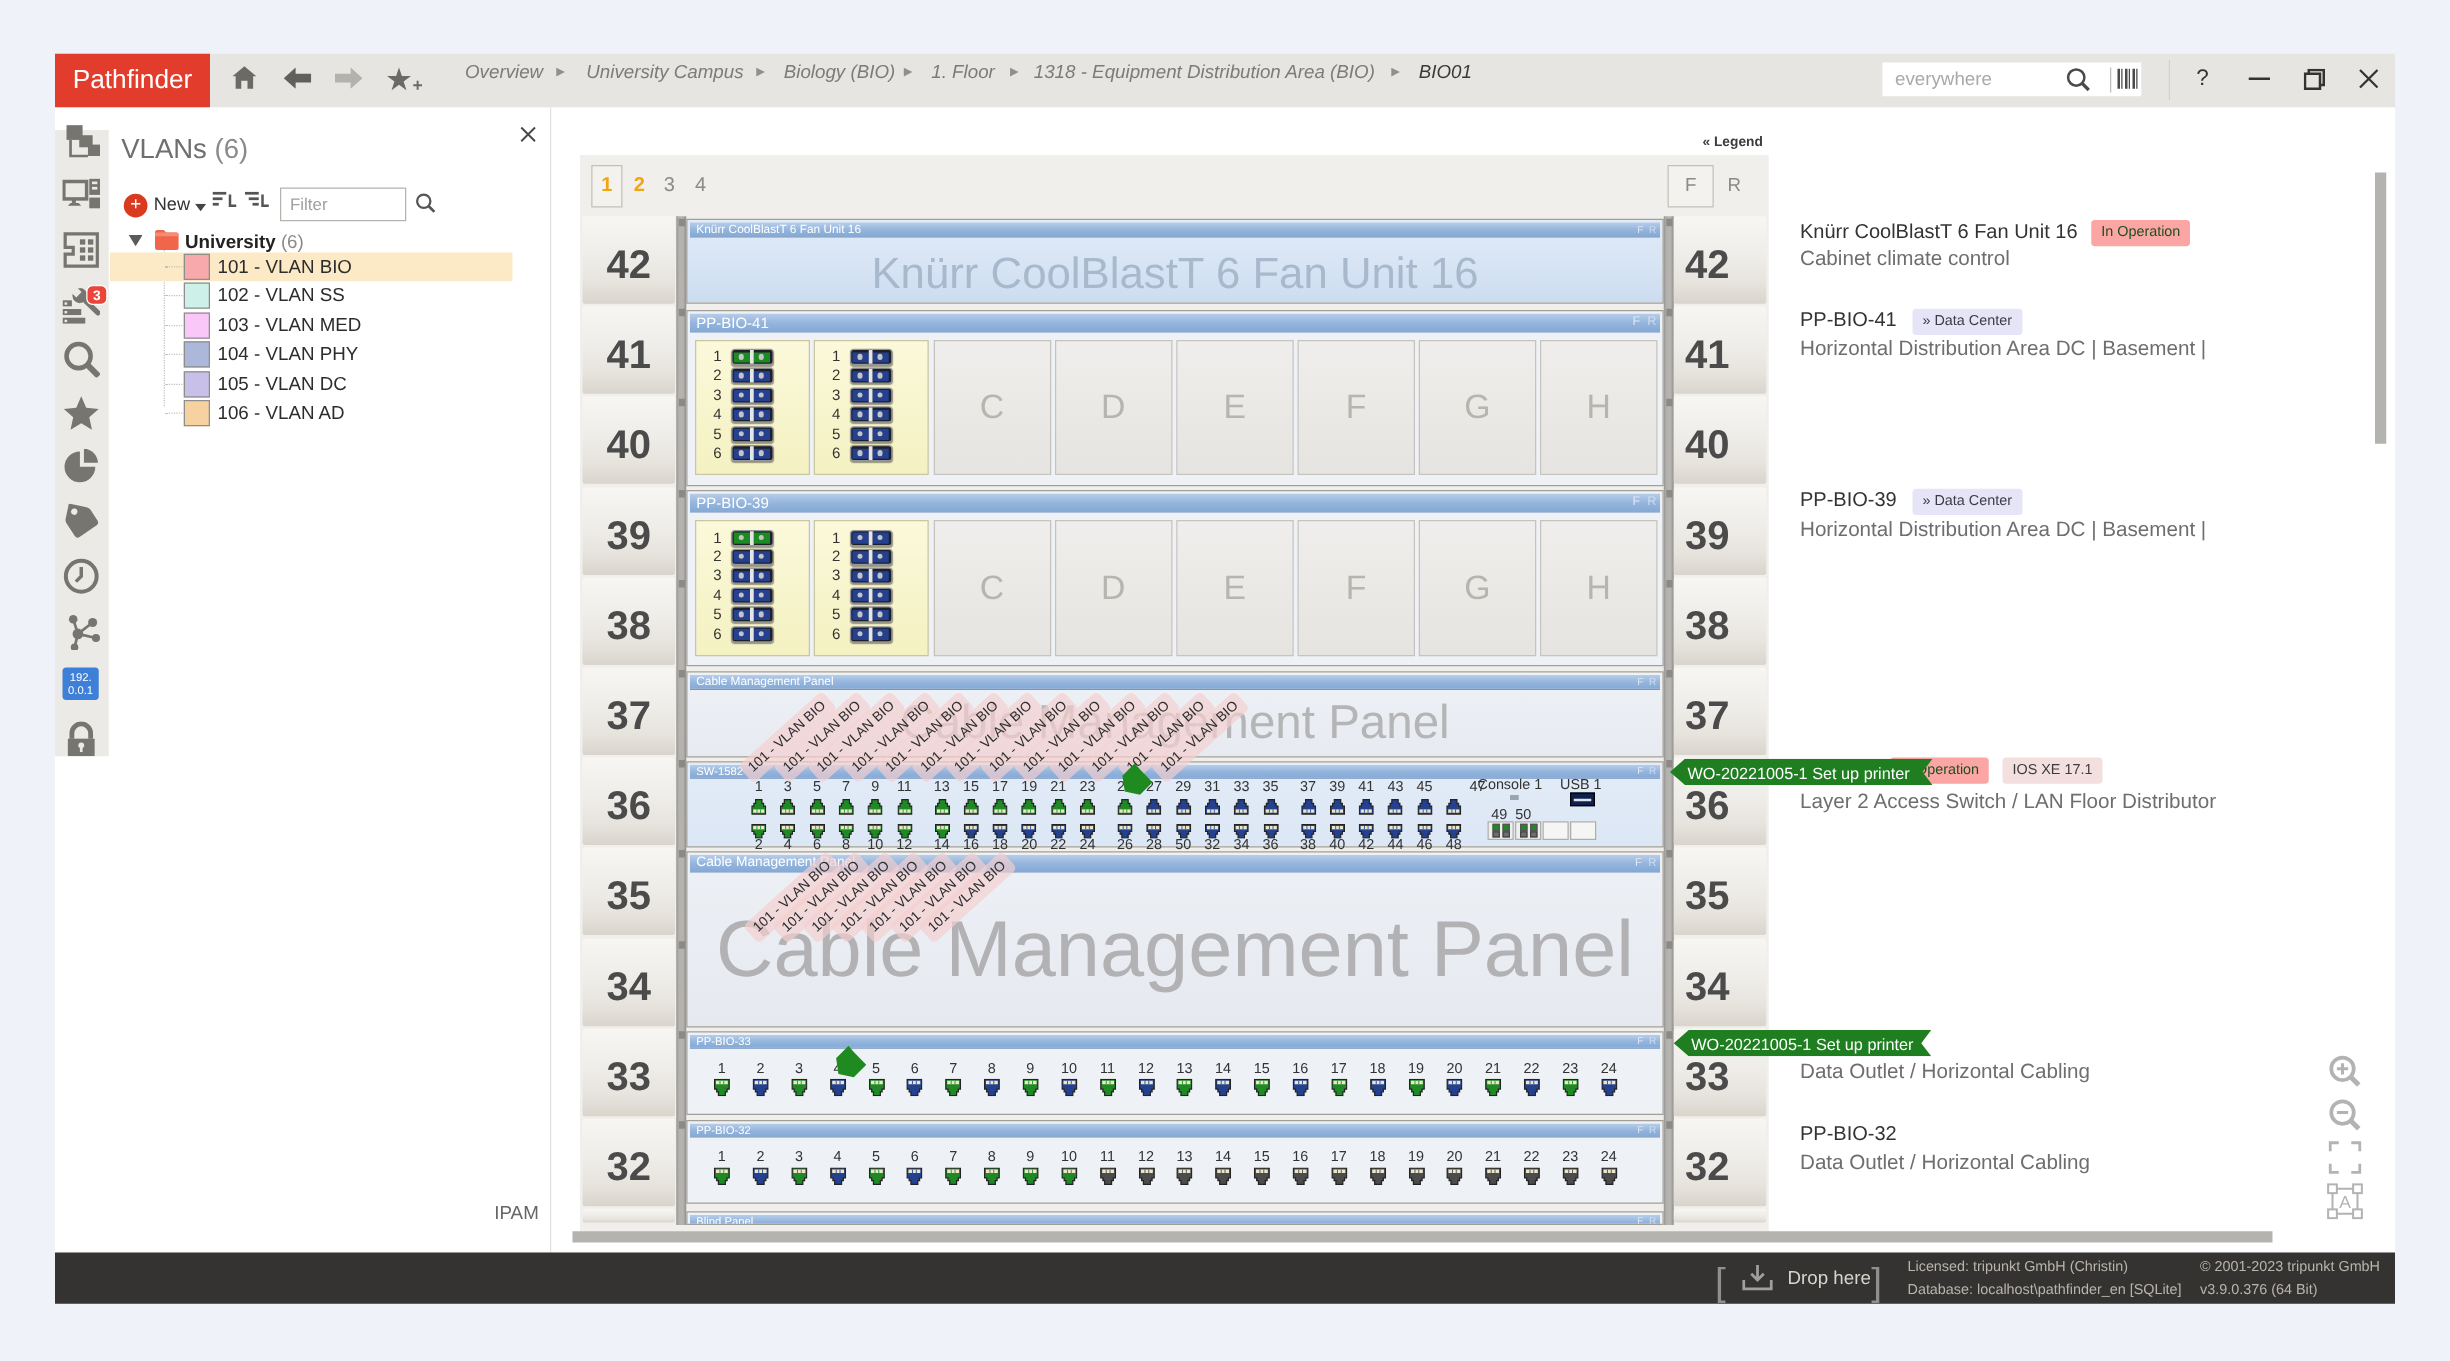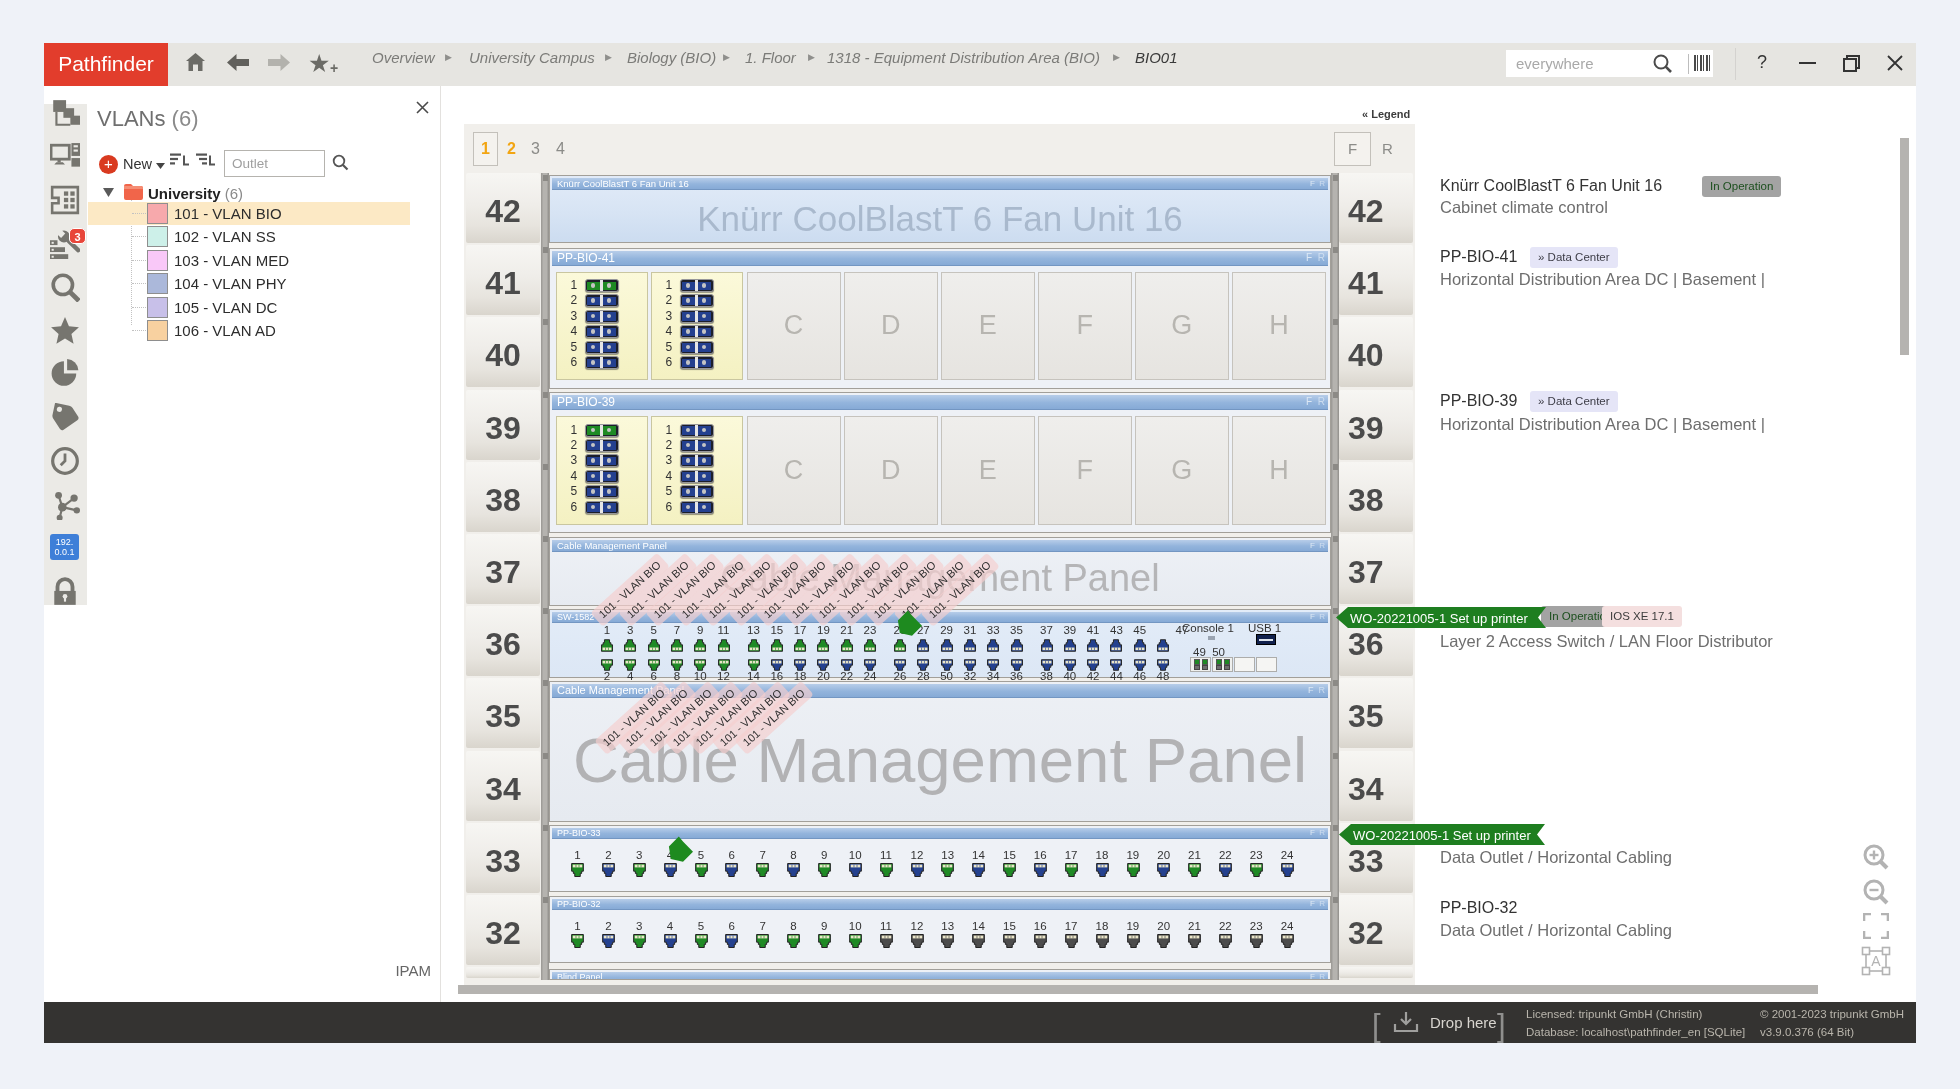--- a/index.html
+++ b/index.html
@@ -37,21 +37,21 @@
 .lc i.r{left:17.5px;}
 .lc s{position:absolute;left:14.5px;top:0;width:2.5px;height:11px;background:#e6e6e6;}
 .lc b{position:absolute;top:3px;width:4.5px;height:4.5px;background:#c4c4c4;border-radius:50%;}
 .pnum{position:absolute;font-size:11.5px;color:#333;width:20px;text-align:center;}
 .rj{position:absolute;}
 .vlabel{position:absolute;width:90px;height:19px;background:rgba(245,206,206,0.68);border-radius:4px;transform:rotate(-42deg);transform-origin:0% 100%;font-size:11px;color:#2e2e2e;text-align:center;line-height:19px;white-space:nowrap;}
 
 .ititle{font-size:16px;color:#333;white-space:nowrap;}
 .isub{font-size:16.5px;color:#6e6e6e;white-space:nowrap;}
 .bdg{position:absolute;height:21px;line-height:21px;font-size:11.5px;border-radius:3px;padding:0 8px;white-space:nowrap;}
-.bdg.g{background:#a3a3a3;color:#1c4f1e;margin-left:29px;}
+.bdg.g{background:#fca5a5;color:#1c4f1e;}
 .bdg.v{background:#e5e5f7;color:#3c3c46;}
 .bdg.p{background:#f4dfdf;color:#3c3c3c;}
 .ribbon{position:absolute;}
 .ribbon span{position:absolute;left:14px;top:3.5px;font-size:13px;color:#fff;white-space:nowrap;}
 
 #dbar{left:44px;top:1002px;width:1872px;height:41px;background:#343331;color:#c6c2ba;}
 .dtx{position:absolute;font-size:11.5px;white-space:nowrap;color:#b9b5ac;}
 #tabs1{left:473px;top:132px;width:25px;height:34px;border:1px solid #c3c0ba;background:#f4f2ee;color:#f2a512;font-weight:bold;font-size:16px;text-align:center;line-height:32px;}
 .tabn{top:140px;font-size:16px;font-weight:bold;}
 #fbox{left:1334px;top:132px;width:37px;height:34px;border:1px solid #c3c0ba;background:#f4f2ee;color:#8b8b88;font-size:15px;text-align:center;line-height:32px;}
@@ -198,21 +198,21 @@
       <rect x="0" y="4.4" width="8" height="2.2" fill="#555"></rect>
       <rect x="0" y="8.8" width="5" height="2.2" fill="#555"></rect>
       <path d="M14 2 V11 H19" stroke="#555" stroke-width="2" fill="none"></path>
     </svg>
 <svg class="a" style="left:196px;top:153px" width="20" height="14" viewBox="0 0 20 13">
       <rect x="0" y="0" width="11" height="2.2" fill="#555"></rect>
       <rect x="3" y="4.4" width="8" height="2.2" fill="#555"></rect>
       <rect x="6" y="8.8" width="5" height="2.2" fill="#555"></rect>
       <path d="M14 2 V11 H19" stroke="#555" stroke-width="2" fill="none"></path>
     </svg>
-<div class="a" style="left:224px;top:150px;width:101px;height:27px;border:1px solid #b5b3ae;background:#fff;font-size:13.5px;color:#9f9f9f;line-height:25px;padding-left:7px;">Outlet</div>
+<div class="a" style="left:224px;top:150px;width:101px;height:27px;border:1px solid #b5b3ae;background:#fff;font-size:13.5px;color:#9f9f9f;line-height:25px;padding-left:7px;">Filter</div>
 <svg class="a" style="left:332px;top:154px" width="17" height="17" viewBox="0 0 17 17">
       <circle cx="7" cy="7" r="5.3" fill="none" stroke="#555" stroke-width="1.8"></circle>
       <line x1="11" y1="11" x2="15.5" y2="15.5" stroke="#555" stroke-width="2.2"></line>
     </svg>
 <svg class="a" style="left:103px;top:188px" width="11" height="9" viewBox="0 0 11 9">
       <path d="M0 0 H11 L5.5 9 Z" fill="#5a5a5a"></path>
     </svg>
 <svg class="a" style="left:124px;top:184px" width="19" height="16" viewBox="0 0 19 16">
       <path d="M0 2 q0 -2 2 -2 h5 l2 2 h8 q2 0 2 2 v10 q0 2 -2 2 h-15 q-2 0 -2 -2 Z" fill="#f1654a"></path>
       <path d="M0 5 h19 v-1.5 q0 -1.5 -2 -1.5 h-17 Z" fill="#f58d74"></path>

